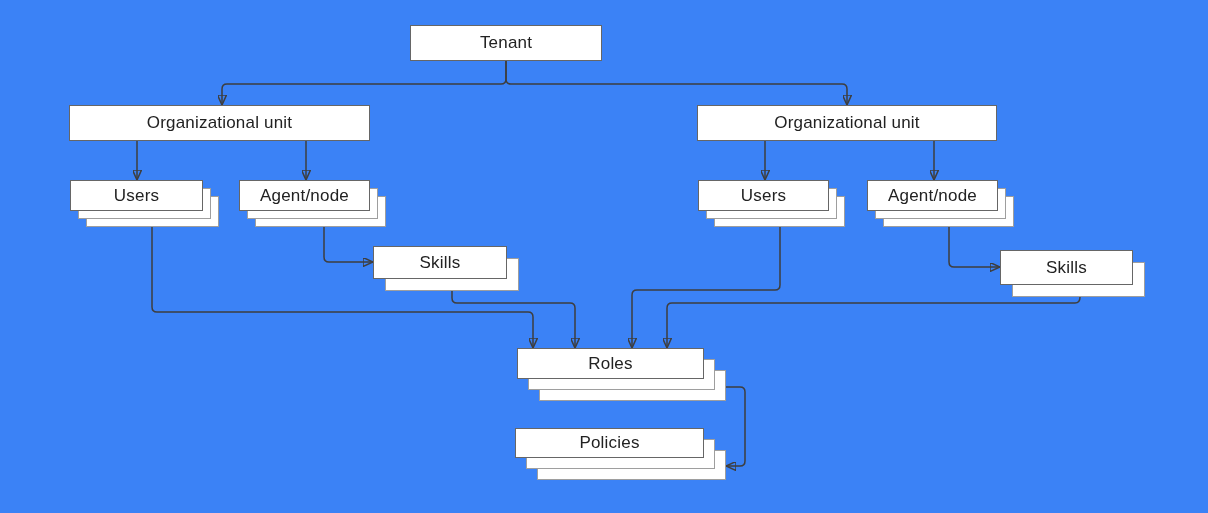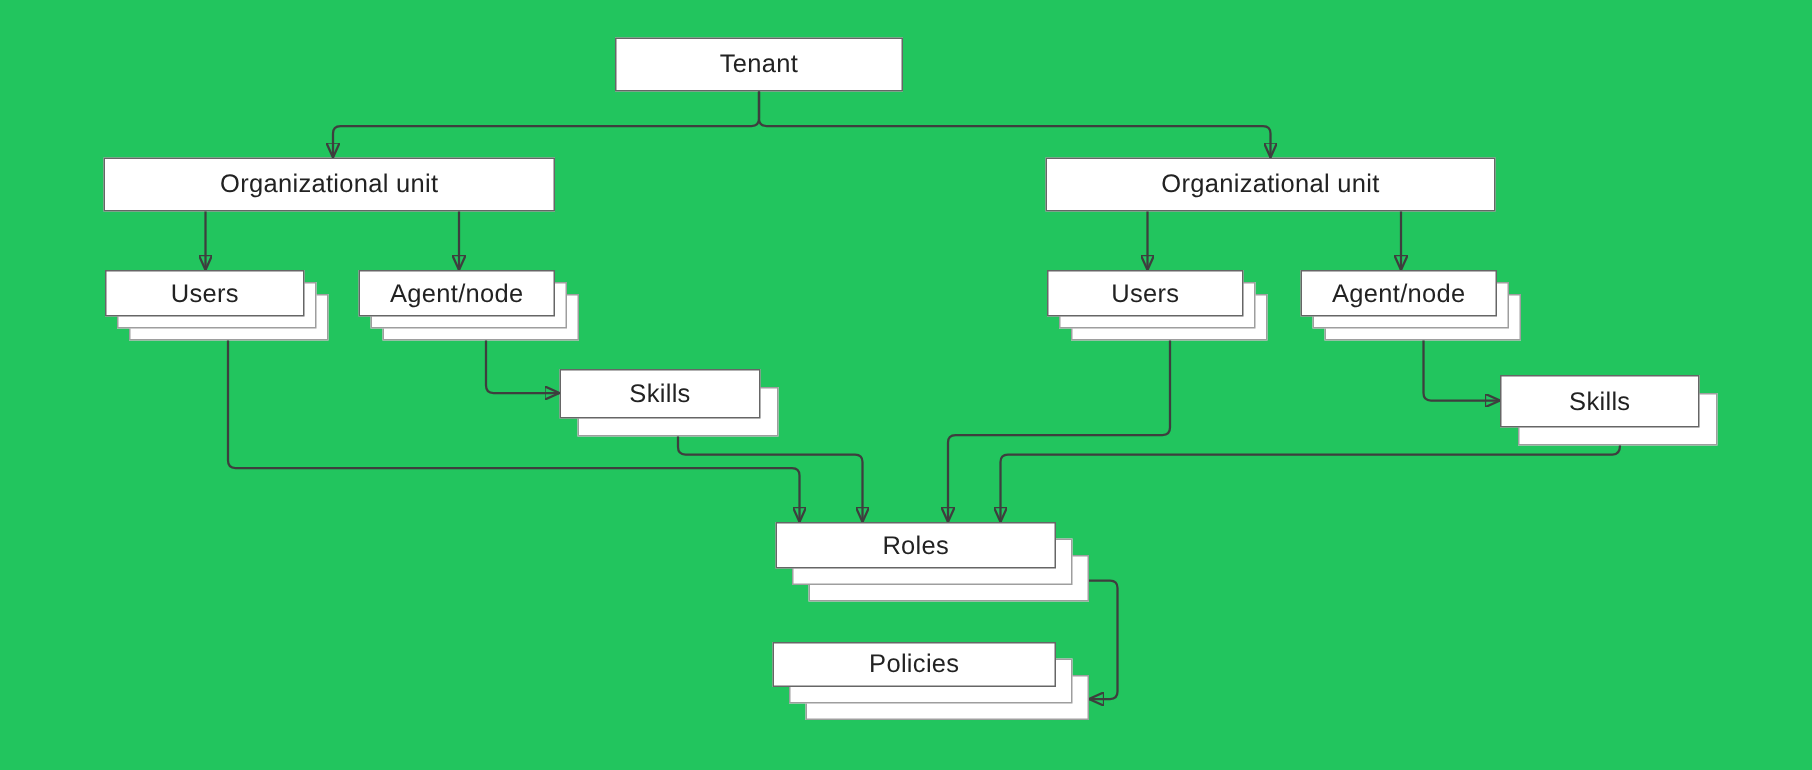--- a/index.html
+++ b/index.html
@@ -5,21 +5,21 @@
   html, body {
     margin: 0;
     padding: 0;
     background: #ffffff;
     font-family: "Liberation Sans", "DejaVu Sans", sans-serif;
   }
   .canvas {
     position: relative;
     width: 1208px;
     height: 513px;
-    background: #22c55e;
+    background: #3b82f6;
     overflow: hidden;
   }
   .edges-svg {
     position: absolute;
     left: 0;
     top: 0;
     width: 1208px;
     height: 513px;
     z-index: 30;
     pointer-events: none;

